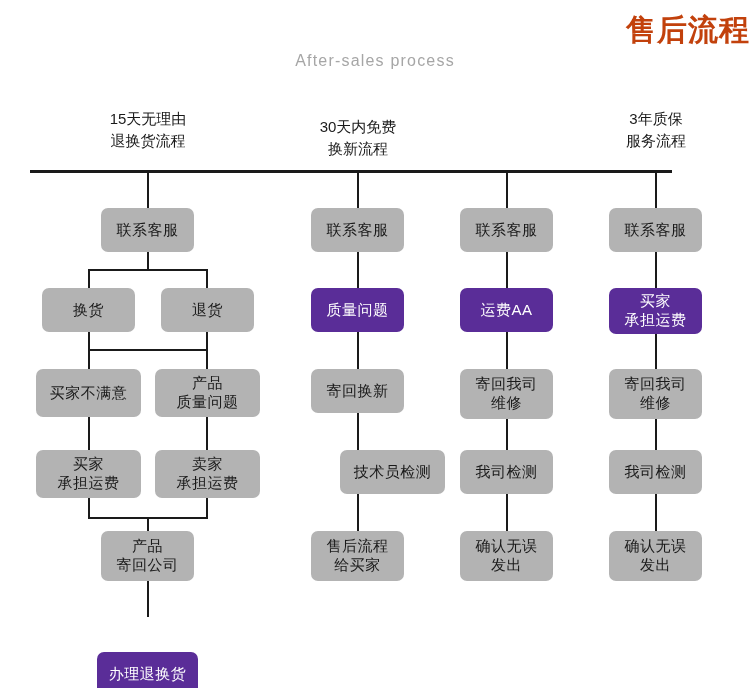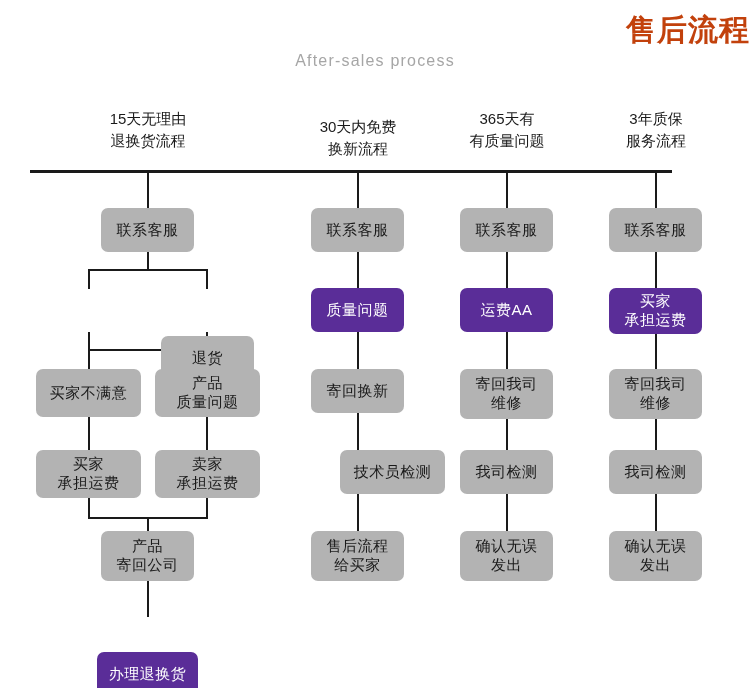--- a/index.html
+++ b/index.html
@@ -93,40 +93,39 @@
 
 <div id="canvas">
 
   <div class="title">售后流程</div>
   <div class="subtitle">After-sales process</div>
 
   <div class="col-header" style="left:42px; top:108px; width:212px;">15天无理由
 退换货流程</div>
   <div class="col-header" style="left:282px; top:116px; width:152px;">30天内免费
 换新流程</div>
-  <div class="col-header" style="left:431px; top:108px; width:152px;">365天有
-有质量问题</div>
   <div class="col-header" style="left:580px; top:108px; width:152px;">3年质保
 服务流程</div>
 
   <div class="top-rule" style="left:30px; top:170px; width:642px; height:3px;"></div>
 
   <div class="conn" style="left:147px; top:173px; width:2px; height:35px;"></div>
   <div class="conn" style="left:357px; top:173px; width:2px; height:35px;"></div>
   <div class="conn" style="left:506px; top:173px; width:2px; height:35px;"></div>
   <div class="conn" style="left:655px; top:173px; width:2px; height:35px;"></div>
 
   <div class="node" style="left:101px; top:208px; width:93px; height:44px;">联系客服</div>
 
   <div class="conn" style="left:147px; top:252px; width:2px; height:18px;"></div>
   <div class="conn" style="left:88px; top:269px; width:120px; height:2px;"></div>
   <div class="conn" style="left:88px; top:269px; width:2px; height:20px;"></div>
   <div class="conn" style="left:206px; top:269px; width:2px; height:20px;"></div>
 
-  <div class="node" style="left:161px; top:288px; width:93px; height:44px;margin-top:48px;">退货</div>
+  <div class="node" style="left:42px; top:288px; width:93px; height:44px;">换货</div>
+  <div class="node" style="left:161px; top:288px; width:93px; height:44px;">退货</div>
 
   <div class="conn" style="left:88px; top:332px; width:2px; height:18px;"></div>
   <div class="conn" style="left:206px; top:332px; width:2px; height:18px;"></div>
   <div class="conn" style="left:88px; top:349px; width:120px; height:2px;"></div>
   <div class="conn" style="left:88px; top:349px; width:2px; height:21px;"></div>
   <div class="conn" style="left:206px; top:349px; width:2px; height:21px;"></div>
 
   <div class="node" style="left:36px; top:369px; width:105px; height:48px;">买家不满意</div>
   <div class="node" style="left:155px; top:369px; width:105px; height:48px;">产品
 质量问题</div>

